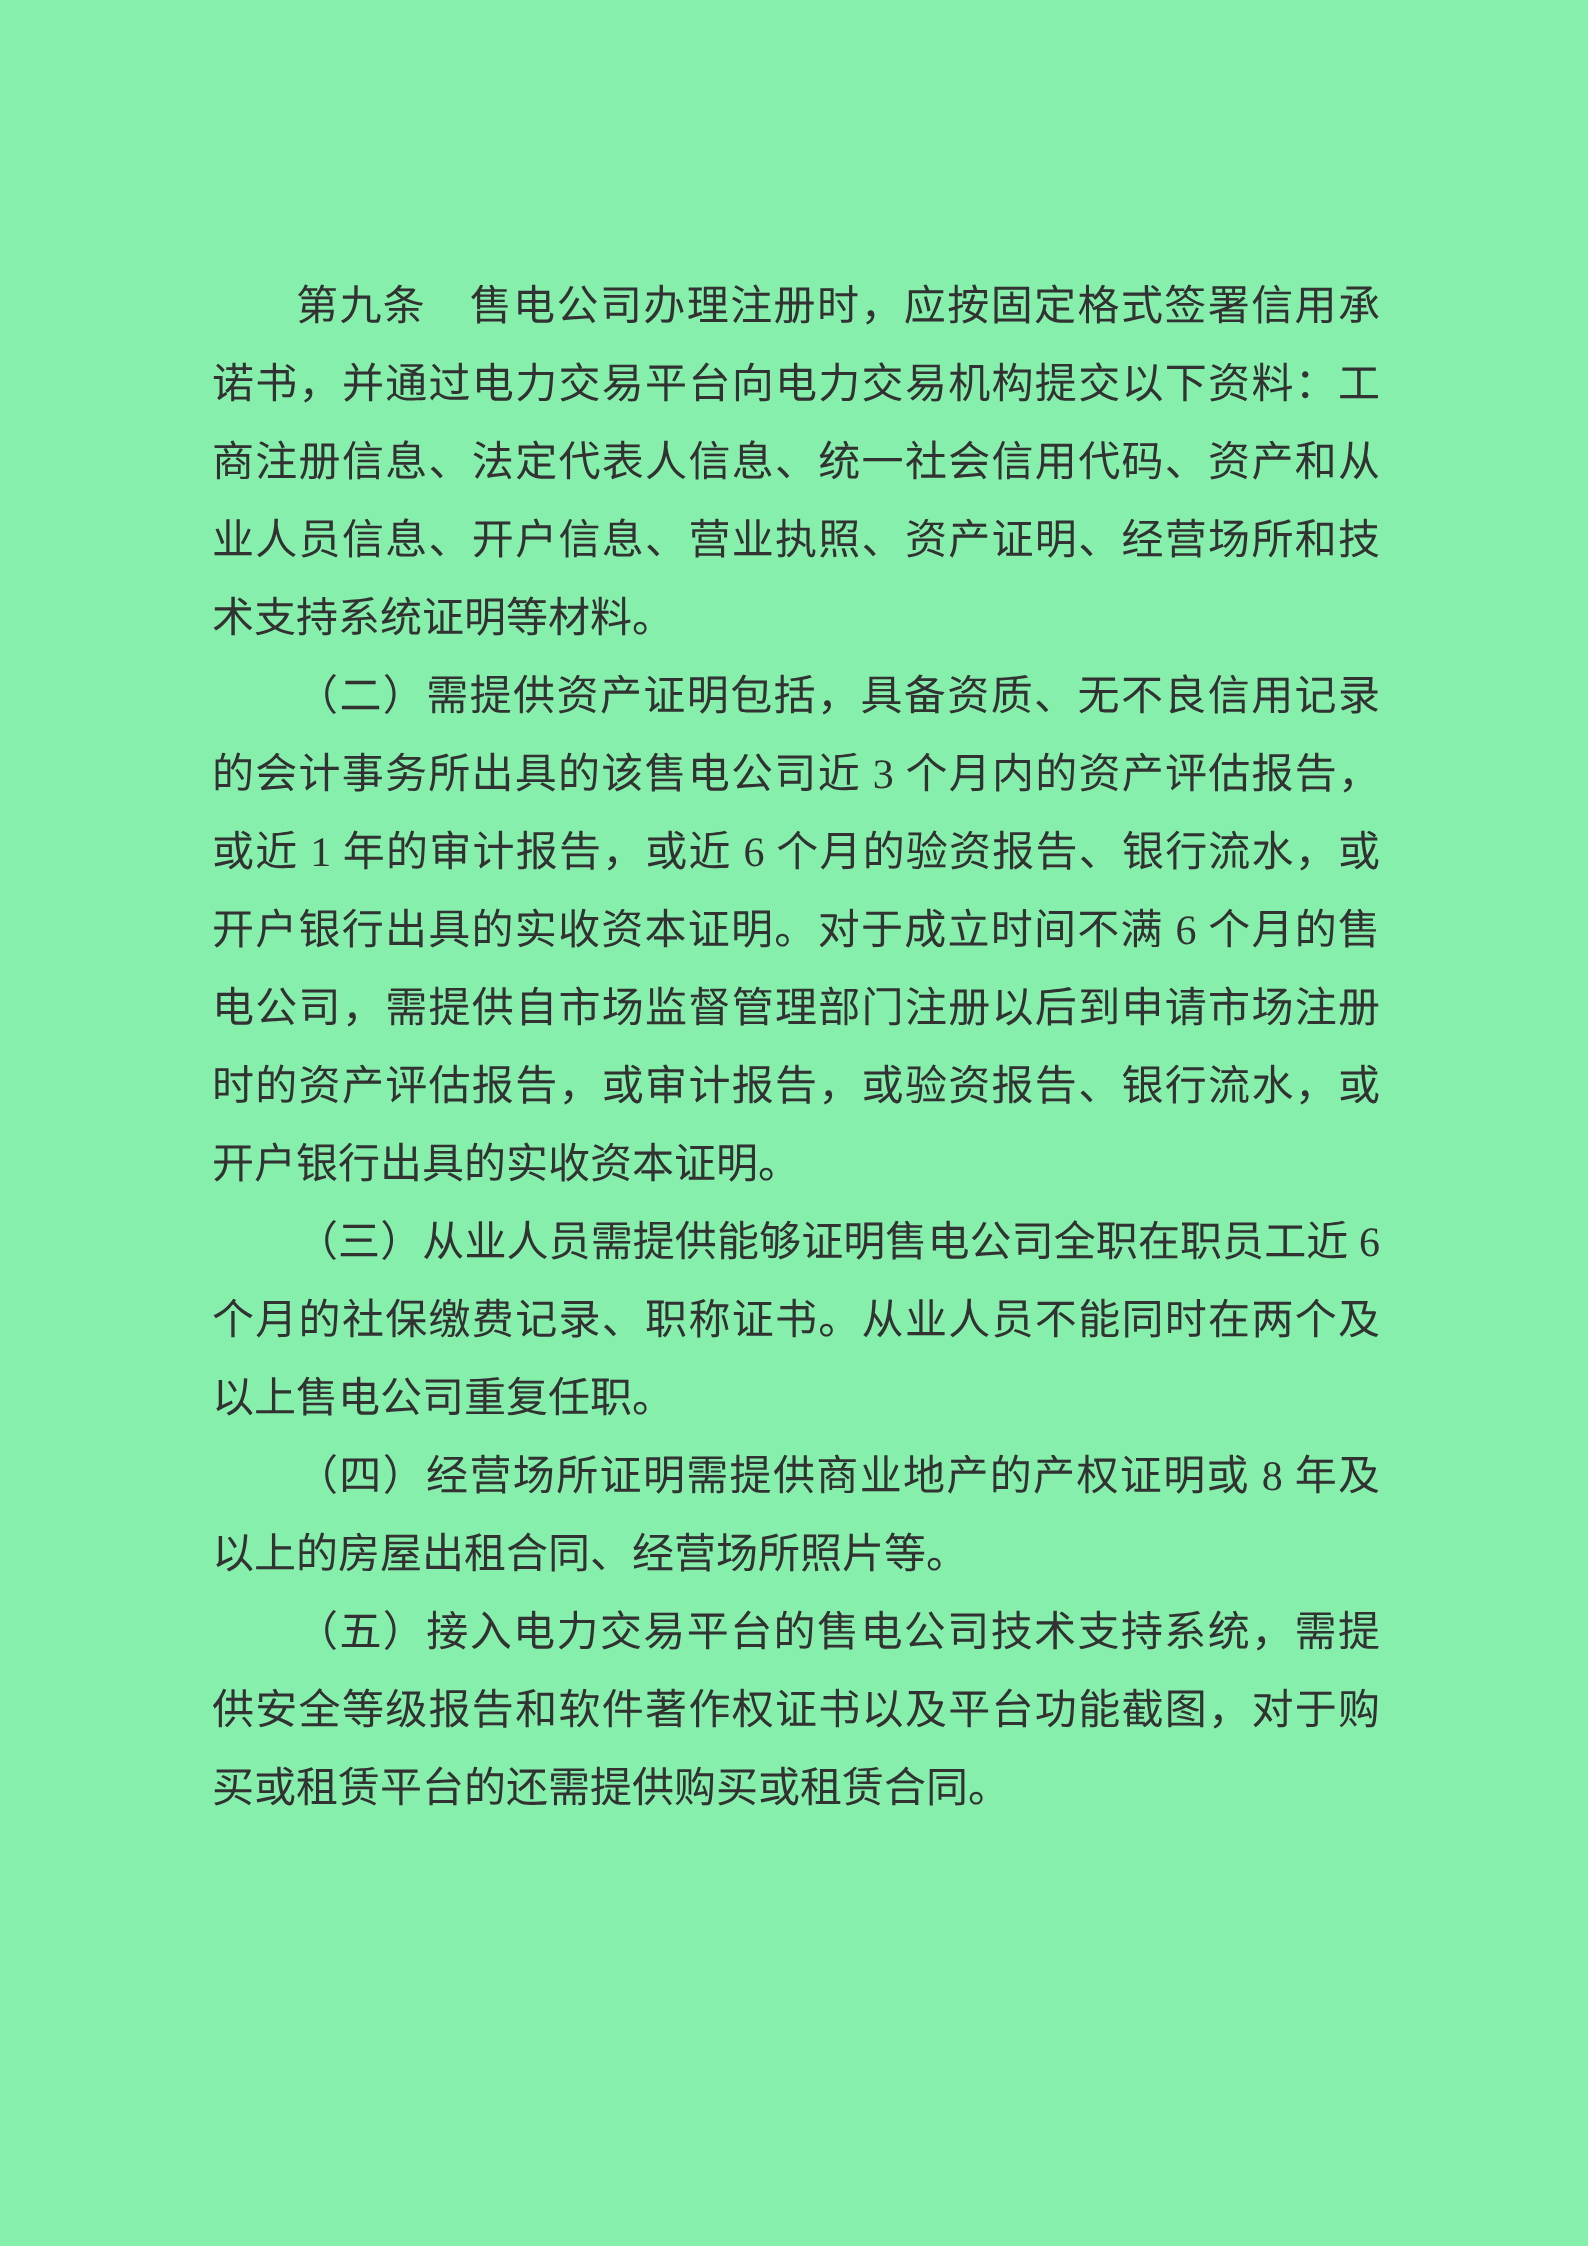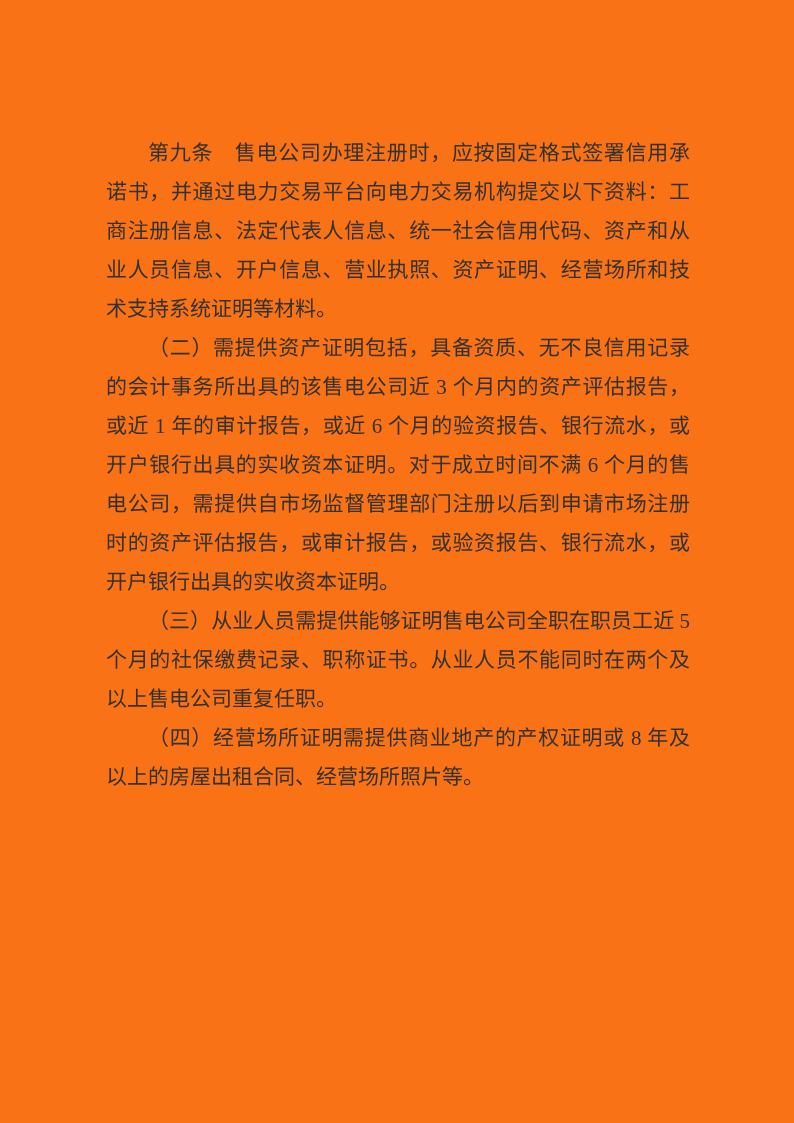--- a/index.html
+++ b/index.html
@@ -34,20 +34,21 @@
       text-indent: 2em;
       text-align: justify;
       text-justify: inter-ideograph;
       word-break: break-all;
       overflow-wrap: break-word;
     }
   </style>
 </head>
 <body>
 
-<div class="page" style="background: #f97316;">
+<div class="page" style="background: #86efac;">
   <div class="content" style="color: rgb(50, 50, 50);">
     <p class="para">第九条　售电公司办理注册时，应按固定格式签署信用承诺书，并通过电力交易平台向电力交易机构提交以下资料：工商注册信息、法定代表人信息、统一社会信用代码、资产和从业人员信息、开户信息、营业执照、资产证明、经营场所和技术支持系统证明等材料。</p>
     <p class="para">（二）需提供资产证明包括，具备资质、无不良信用记录的会计事务所出具的该售电公司近 3 个月内的资产评估报告，或近 1 年的审计报告，或近 6 个月的验资报告、银行流水，或开户银行出具的实收资本证明。对于成立时间不满 6 个月的售电公司，需提供自市场监督管理部门注册以后到申请市场注册时的资产评估报告，或审计报告，或验资报告、银行流水，或开户银行出具的实收资本证明。</p>
-    <p class="para">（三）从业人员需提供能够证明售电公司全职在职员工近 5 个月的社保缴费记录、职称证书。从业人员不能同时在两个及以上售电公司重复任职。</p>
+    <p class="para">（三）从业人员需提供能够证明售电公司全职在职员工近 6 个月的社保缴费记录、职称证书。从业人员不能同时在两个及以上售电公司重复任职。</p>
     <p class="para">（四）经营场所证明需提供商业地产的产权证明或 8 年及以上的房屋出租合同、经营场所照片等。</p>
+    <p class="para">（五）接入电力交易平台的售电公司技术支持系统，需提供安全等级报告和软件著作权证书以及平台功能截图，对于购买或租赁平台的还需提供购买或租赁合同。</p>
   </div>
 </div>
 
 </body></html>

